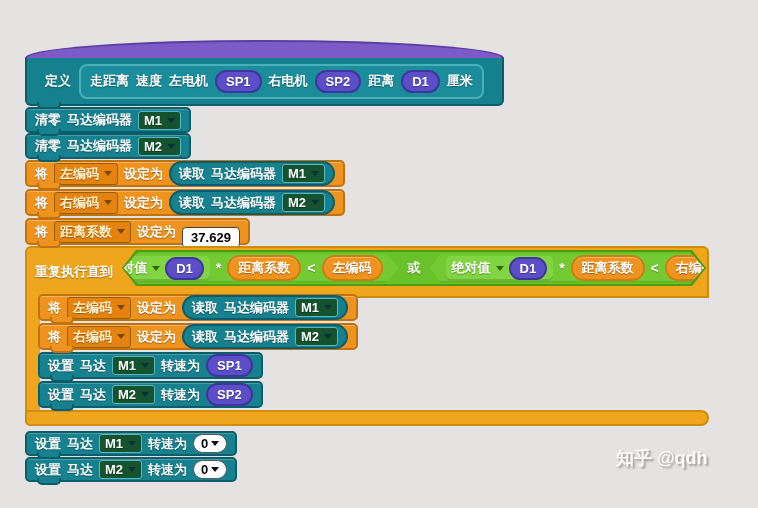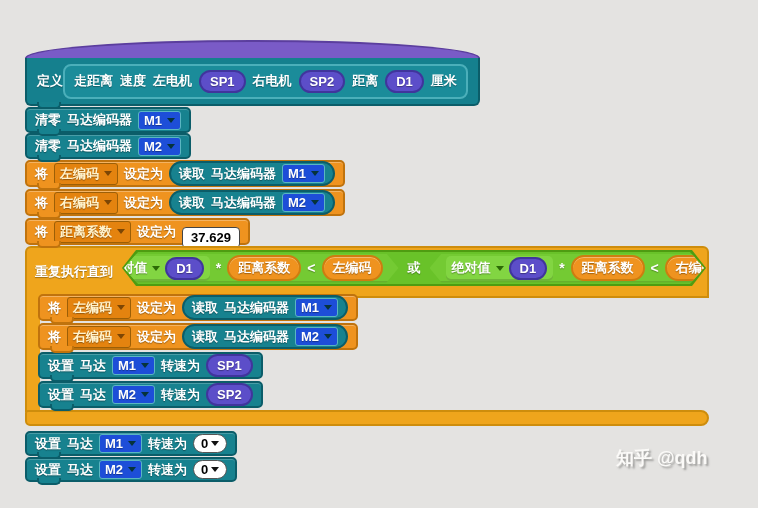--- a/index.html
+++ b/index.html
@@ -9,21 +9,21 @@
   }
   .lbl{color:#fff;font-size:13px;font-weight:600;white-space:nowrap;text-shadow:0 1px 1px rgba(0,0,0,.35);}
   .block{
     position:absolute;display:inline-flex;align-items:center;gap:6px;
     box-sizing:border-box;padding:0 8px;border-radius:5px;
   }
   .teal{background:#17828f;border:2px solid #0b5d69;box-shadow:inset 0 1px 0 rgba(255,255,255,.22);}
   .orange{background:#ef931f;border:2px solid #c0730d;box-shadow:inset 0 1px 0 rgba(255,255,255,.3);}
   
   .dd{display:inline-flex;align-items:center;gap:5px;border-radius:3px;padding:1px 5px;cursor:pointer;}
-  .dd-teal{background:#1d4ed8;border:1px solid #5ab6c1;}
+  .dd-teal{background:#14532d;border:1px solid #5ab6c1;}
   .dd-orange{background:#e4830f;border:1px solid #9c5f07;}
   .dd .lbl{font-size:13px;}
   .dd-orange .lbl{color:#fff3cd;}
   
   .arr{width:0;height:0;border-left:4px solid transparent;border-right:4px solid transparent;border-top:5px solid currentColor;display:inline-block;}
   .arr-teal{color:#06333b;}
   .arr-orange{color:#7c4605;}
   .arr-green{color:#2c6a06;}
   .arr-black{color:#111;}
   
@@ -37,22 +37,22 @@
   .num-input{background:#fff;border:1px solid #444;border-radius:4px;width:52px;height:19px;
     font:700 13px "Liberation Sans","DejaVu Sans",sans-serif;color:#000;text-align:center;padding:0 2px;margin-top:11px;}
   
   .btab{position:absolute;left:10px;bottom:-5px;width:20px;height:5px;border-radius:0 0 5px 5px;z-index:3;}
   .btab-teal{background:#17828f;border:2px solid #0b5d69;border-top:none;}
   .btab-orange{background:#ef931f;border:2px solid #c0730d;border-top:none;}
   
   .hatwrap{position:absolute;left:25px;top:40px;}
   .hat-arc{height:16px;background:#7a5bc7;border:2px solid #5b3e9e;border-bottom:none;
     border-radius:100% 100% 0 0 / 200% 200% 0 0;}
-  .hat-body{position:relative;display:flex;align-items:center;gap:0;background:#15808e;
-    border:2px solid #0b5d69;border-top:none;border-radius:0 0 6px 6px;height:48px;padding:0 10px;box-sizing:border-box;}
+  .hat-body{position:relative;display:flex;align-items:center;gap:8px;background:#15808e;
+    border:2px solid #0b5d69;border-top:none;border-radius:0 0 6px 6px;height:48px;padding:0 18px;box-sizing:border-box;}
   .proto{display:inline-flex;align-items:center;gap:7px;background:#1b8c9a;border:2px solid #4bafba;
     border-radius:8px;padding:4px 9px;}
   
   .rep-header{position:absolute;left:25px;top:246px;width:684px;height:52px;box-sizing:border-box;
     background:#efa51c;border:2px solid #ce8d0c;border-radius:6px 6px 0 0;display:flex;align-items:center;padding:0 8px;}
   .rep-col{position:absolute;left:25px;top:286px;width:15px;height:126px;background:#efa51c;
     border-left:2px solid #ce8d0c;box-sizing:border-box;}
   .rep-bar{position:absolute;left:25px;top:410px;width:684px;height:16px;background:#efa51c;
     border:2px solid #ce8d0c;border-radius:3px 8px 8px 5px;box-sizing:border-box;}
   

